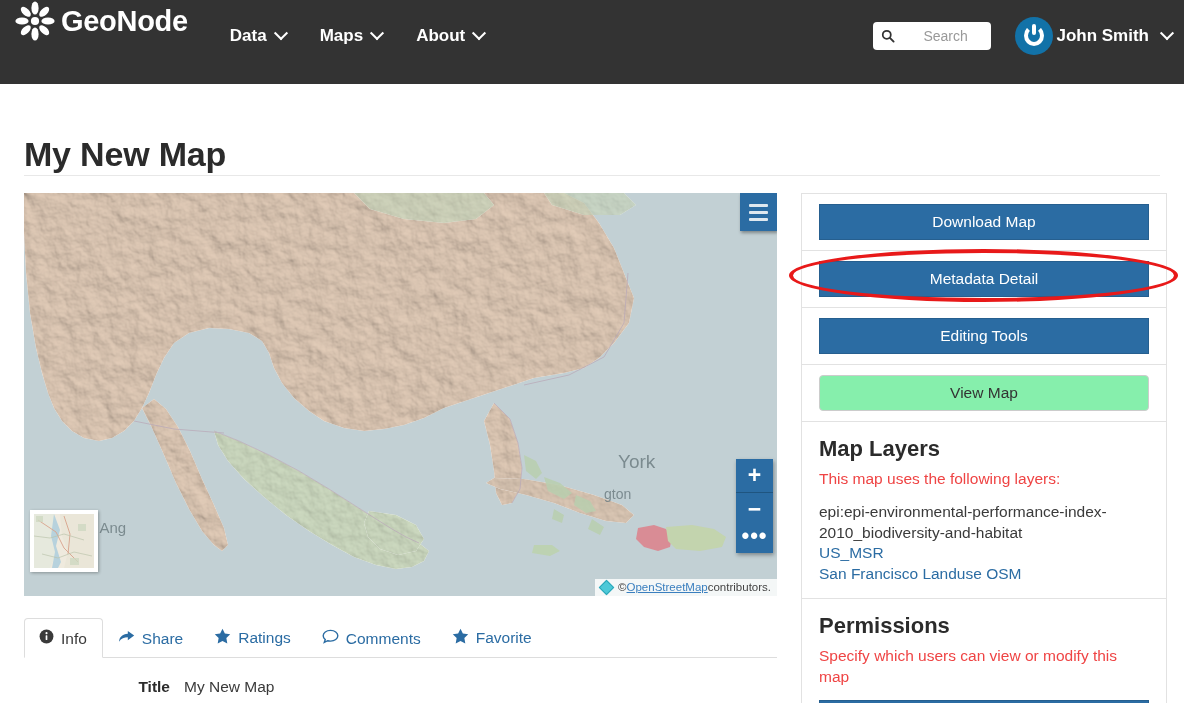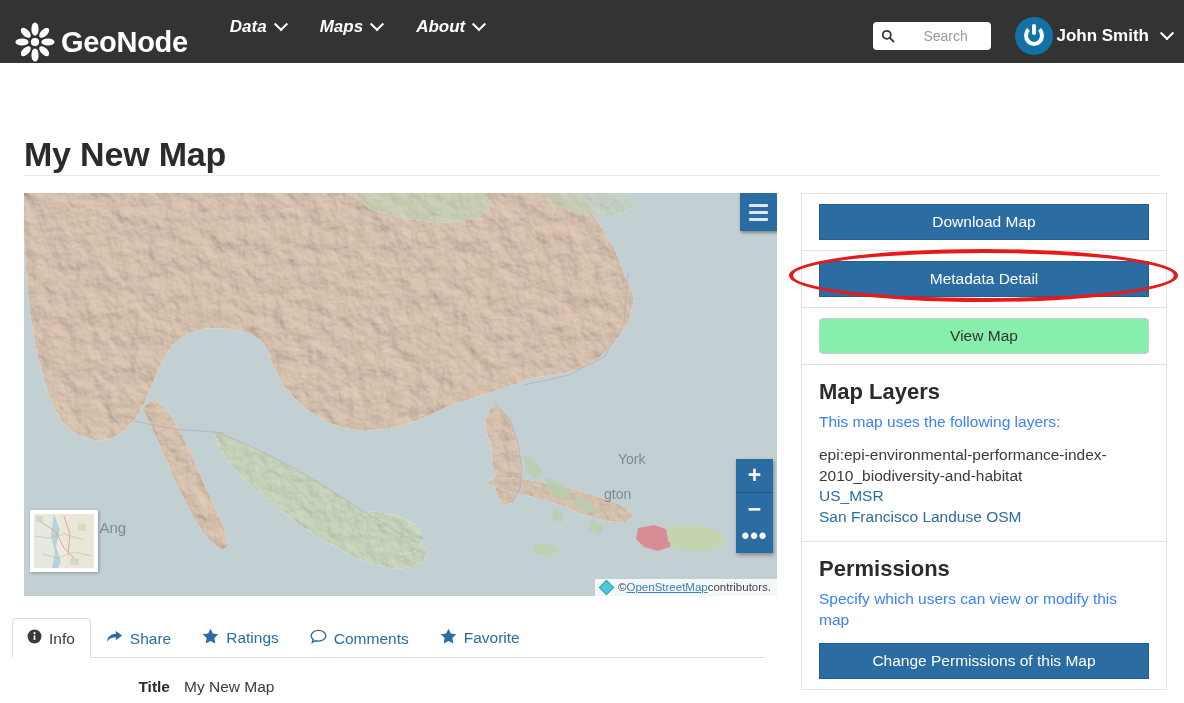--- a/index.html
+++ b/index.html
@@ -8,23 +8,23 @@
     width: 1184px; height: 703px;
     overflow: hidden;
     background: #ffffff;
     font-family: "Liberation Sans", sans-serif;
     -webkit-font-smoothing: antialiased;
   }
 
   
   .navbar {
     position: absolute; top: 0; left: 0;
-    width: 1184px; height: 63px;
+    width: 1184px; height: 84px;
     background: #333333;
-    display: flex; align-items: flex-end;
+    display: flex; align-items: flex-start;
   }
   .brand {
     display: flex; align-items: center;
     margin-left: 14px;
     text-decoration: none;
   }
   .brand-logo {
     width: 42px; height: 42px;
     position: relative;
     flex: none;
@@ -33,21 +33,20 @@
     color: #ffffff;
     font-size: 29px;
     font-weight: bold;
     letter-spacing: -0.3px;
     margin-left: 5px;
   }
   .nav-links {
     display: flex; align-items: center;
     margin-left: 25px;
     height: 72px;
-    font-style: italic;
   }
   .nav-item {
     display: flex; align-items: center;
     color: #ffffff;
     font-size: 17px;
     font-weight: bold;
     padding: 0 17px;
     height: 72px;
     cursor: pointer;
     text-decoration: none;
@@ -193,21 +192,21 @@
     background: #4ec9d8;
     border: 1px solid #2aa7b8;
     transform: rotate(45deg);
     margin-right: 6px;
     flex: none;
   }
   .attr-link { color: #3a7fbf; }
 
   
   .tabs {
-    position: absolute; left: 12px; top: 618px;
+    position: absolute; left: 24px; top: 618px;
     width: 753px; height: 40px;
     border-bottom: 1px solid #dddddd;
     display: flex; align-items: flex-end;
   }
   .tab {
     display: flex; align-items: center; gap: 7px;
     font-size: 15.5px;
     color: #2b6ca3;
     padding: 10px 15px 9px 14px;
     cursor: pointer;
@@ -273,21 +272,21 @@
     text-align: center;
     cursor: pointer;
   }
   .side-heading {
     font-size: 22px; font-weight: bold;
     color: #2b2b2b;
     margin: 4px 0 7px 0;
   }
   .side-text {
     font-size: 15.5px;
-    color: #3b82f6;
+    color: #ef4444;
     line-height: 1.35;
     margin: 0 0 12px 0;
   }
   .layer-list { margin: 0 0 4px 0; }
   .layer-plain {
     font-size: 15.5px; color: #3a3a3a;
     line-height: 1.33;
   }
   .layer-link {
     display: block;
@@ -447,21 +446,21 @@
 
     <g fill="none" stroke="#b9a9b8" stroke-width="1" opacity=".75">
       <path d="M190,238 L215,248 L245,262 L275,278 L305,296 L330,312 L352,326 L368,336 L382,344 L395,350"></path>
       <path d="M110,228 L150,236 L200,240"></path>
       <path d="M470,210 L486,226 L494,250 L498,275 L496,296 L488,310"></path>
       <path d="M604,80 L600,130 L580,164 L545,182 L500,192"></path>
     </g>
   </svg>
 
   <div class="map-label" style="left:48px;  top:290px; font-size:15px;margin-top:36px;">Los Ang</div>
-  <div class="map-label" style="left:594px; top:258px; font-size:14px;text-align:right;">York</div>
+  <div class="map-label" style="left:594px; top:258px; font-size:19px;text-align:right;">York</div>
   <div class="map-label" style="left:580px; top:293px; font-size:14px;">gton</div>
 
   <div class="map-btn burger-btn">
     <div style="display:flex;flex-direction:column;align-items:center;">
       <span class="burger-bar"></span>
       <span class="burger-bar"></span>
       <span class="burger-bar"></span>
     </div>
   </div>
 
@@ -564,20 +563,23 @@
 <div class="sidebar">
 
   <div class="side-block">
     <button class="btn-primary">Download Map</button>
   </div>
 
   <div class="side-block">
     <button class="btn-primary">Metadata Detail</button>
   </div>
 
+  <div class="side-block">
+    <button class="btn-primary">Editing Tools</button>
+  </div>
 
   <div class="side-block">
     <button class="btn-default">View Map</button>
   </div>
 
   <div class="side-block">
     <div class="side-heading">Map Layers</div>
     <p class="side-text">This map uses the following layers:</p>
     <div class="layer-list">
       <div class="layer-plain">epi:epi-environmental-performance-index-2010_biodiversity-and-habitat</div>

